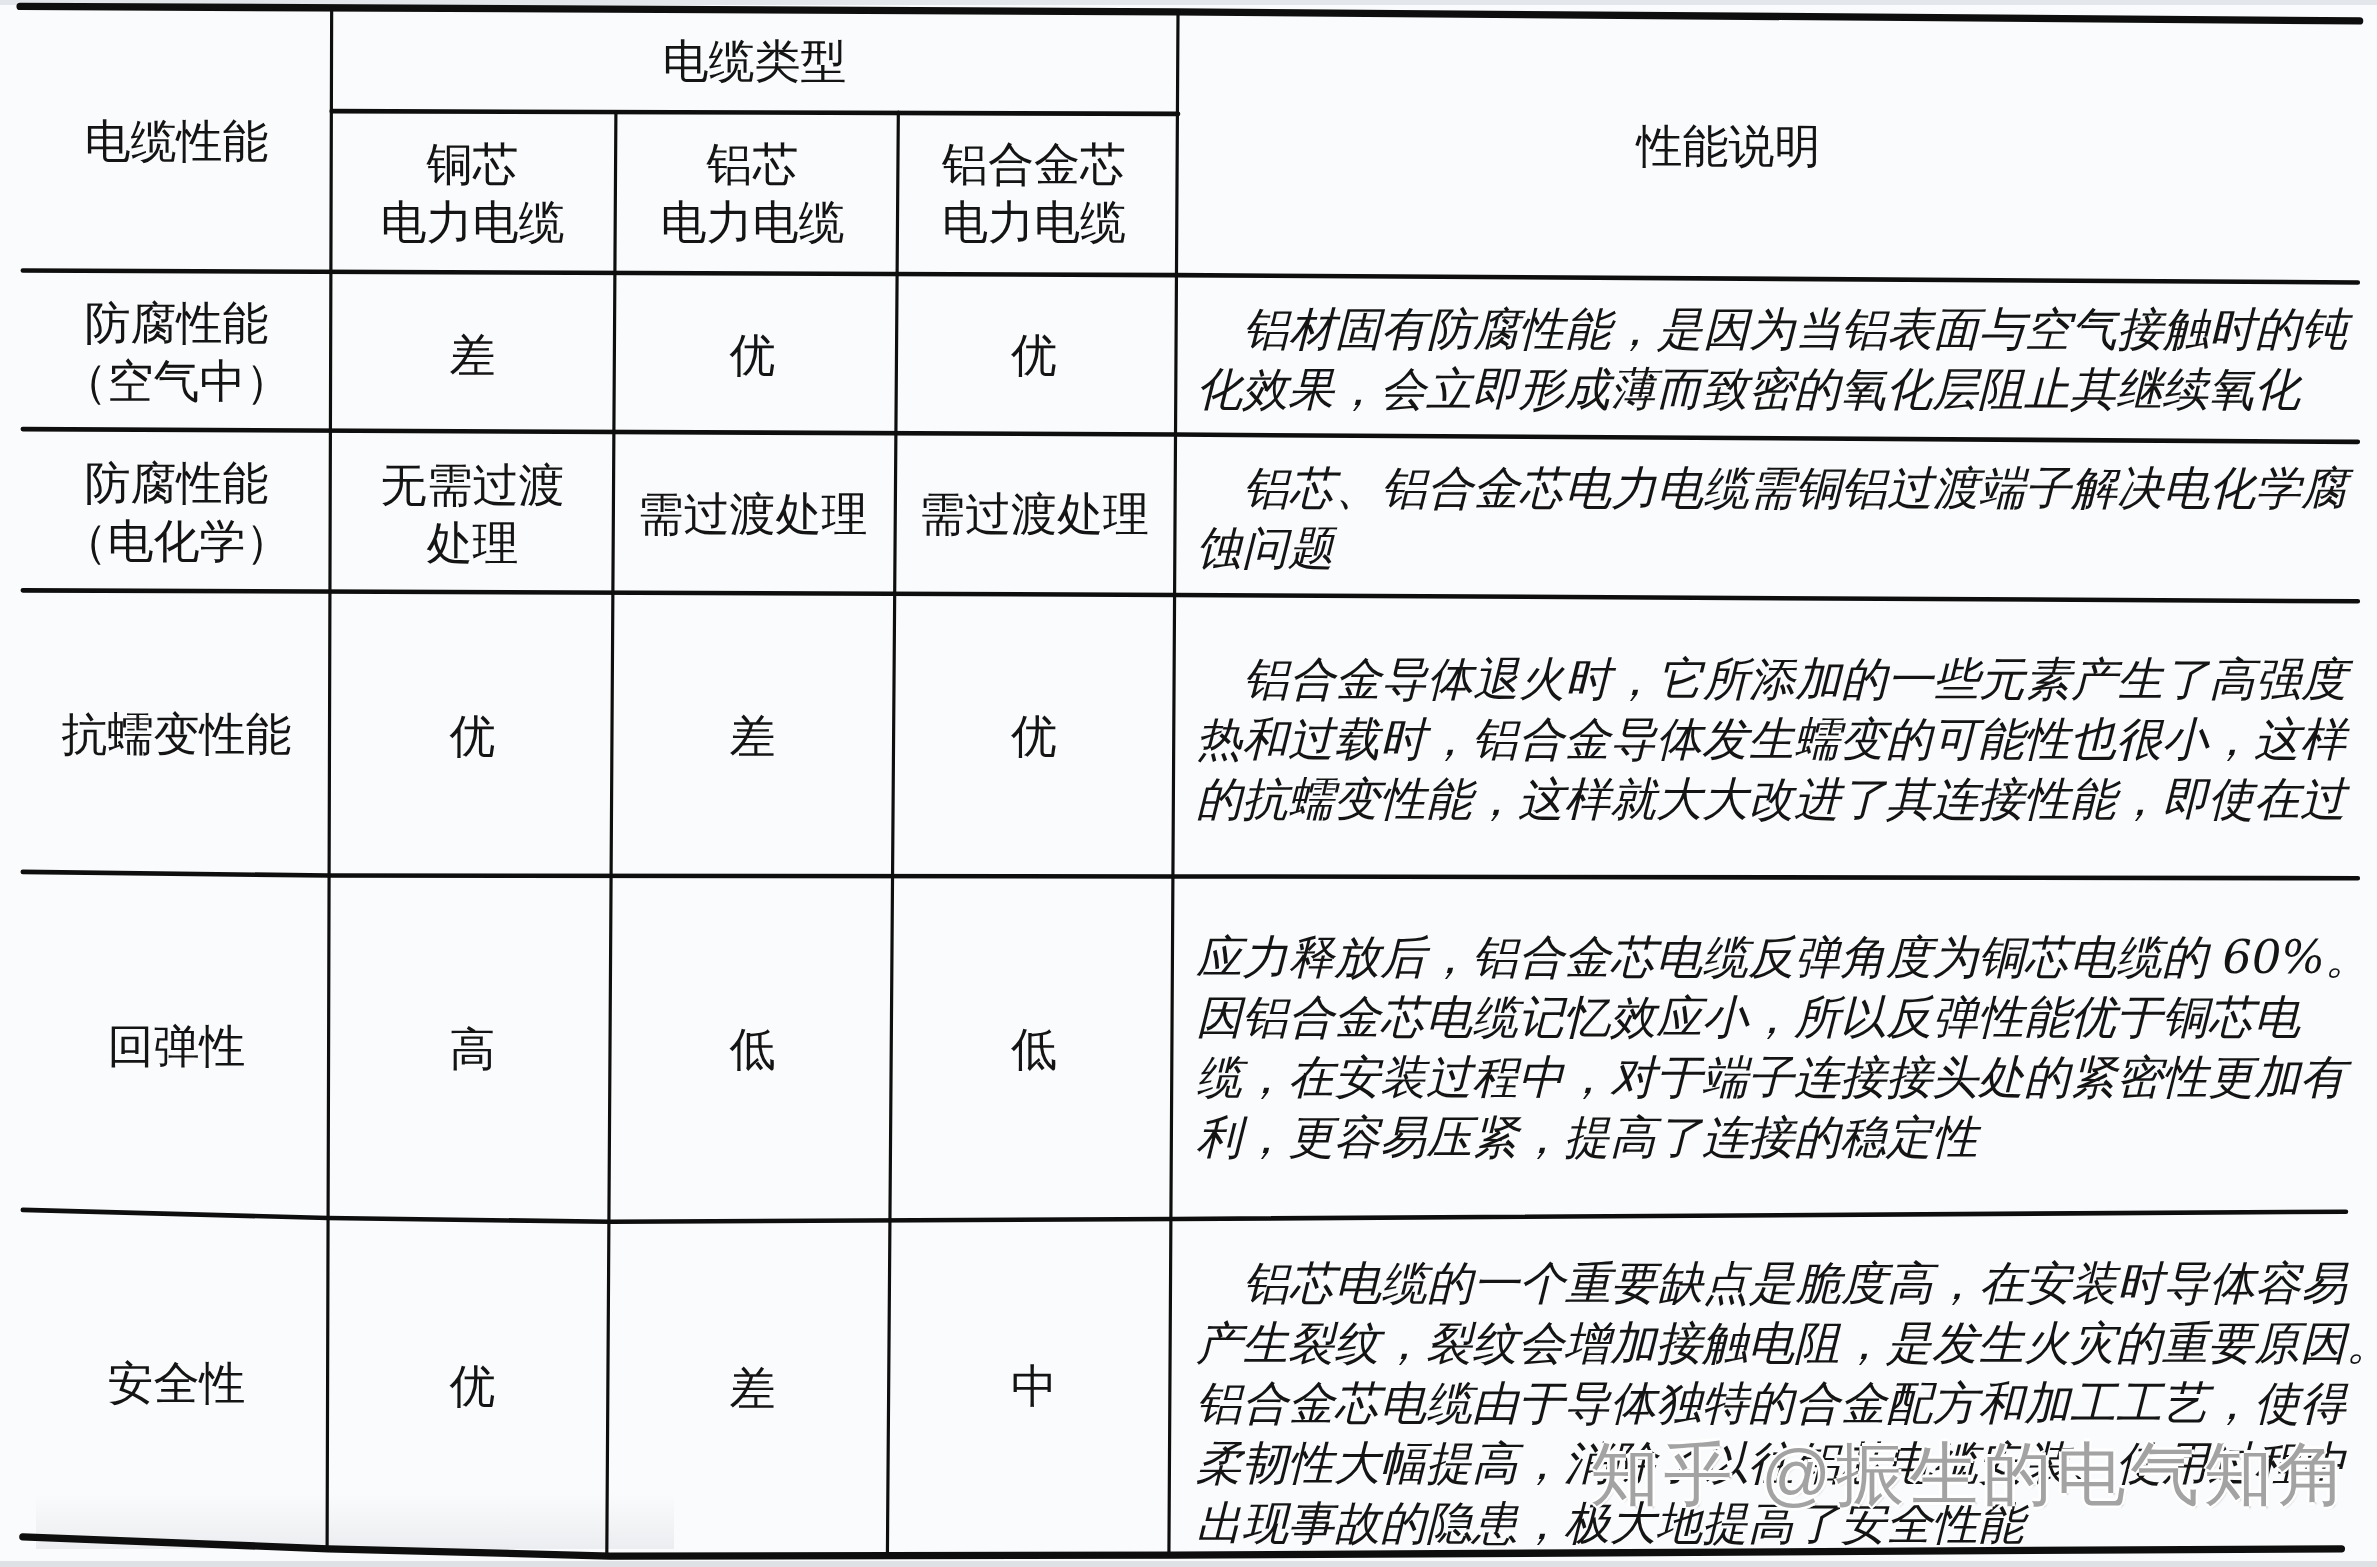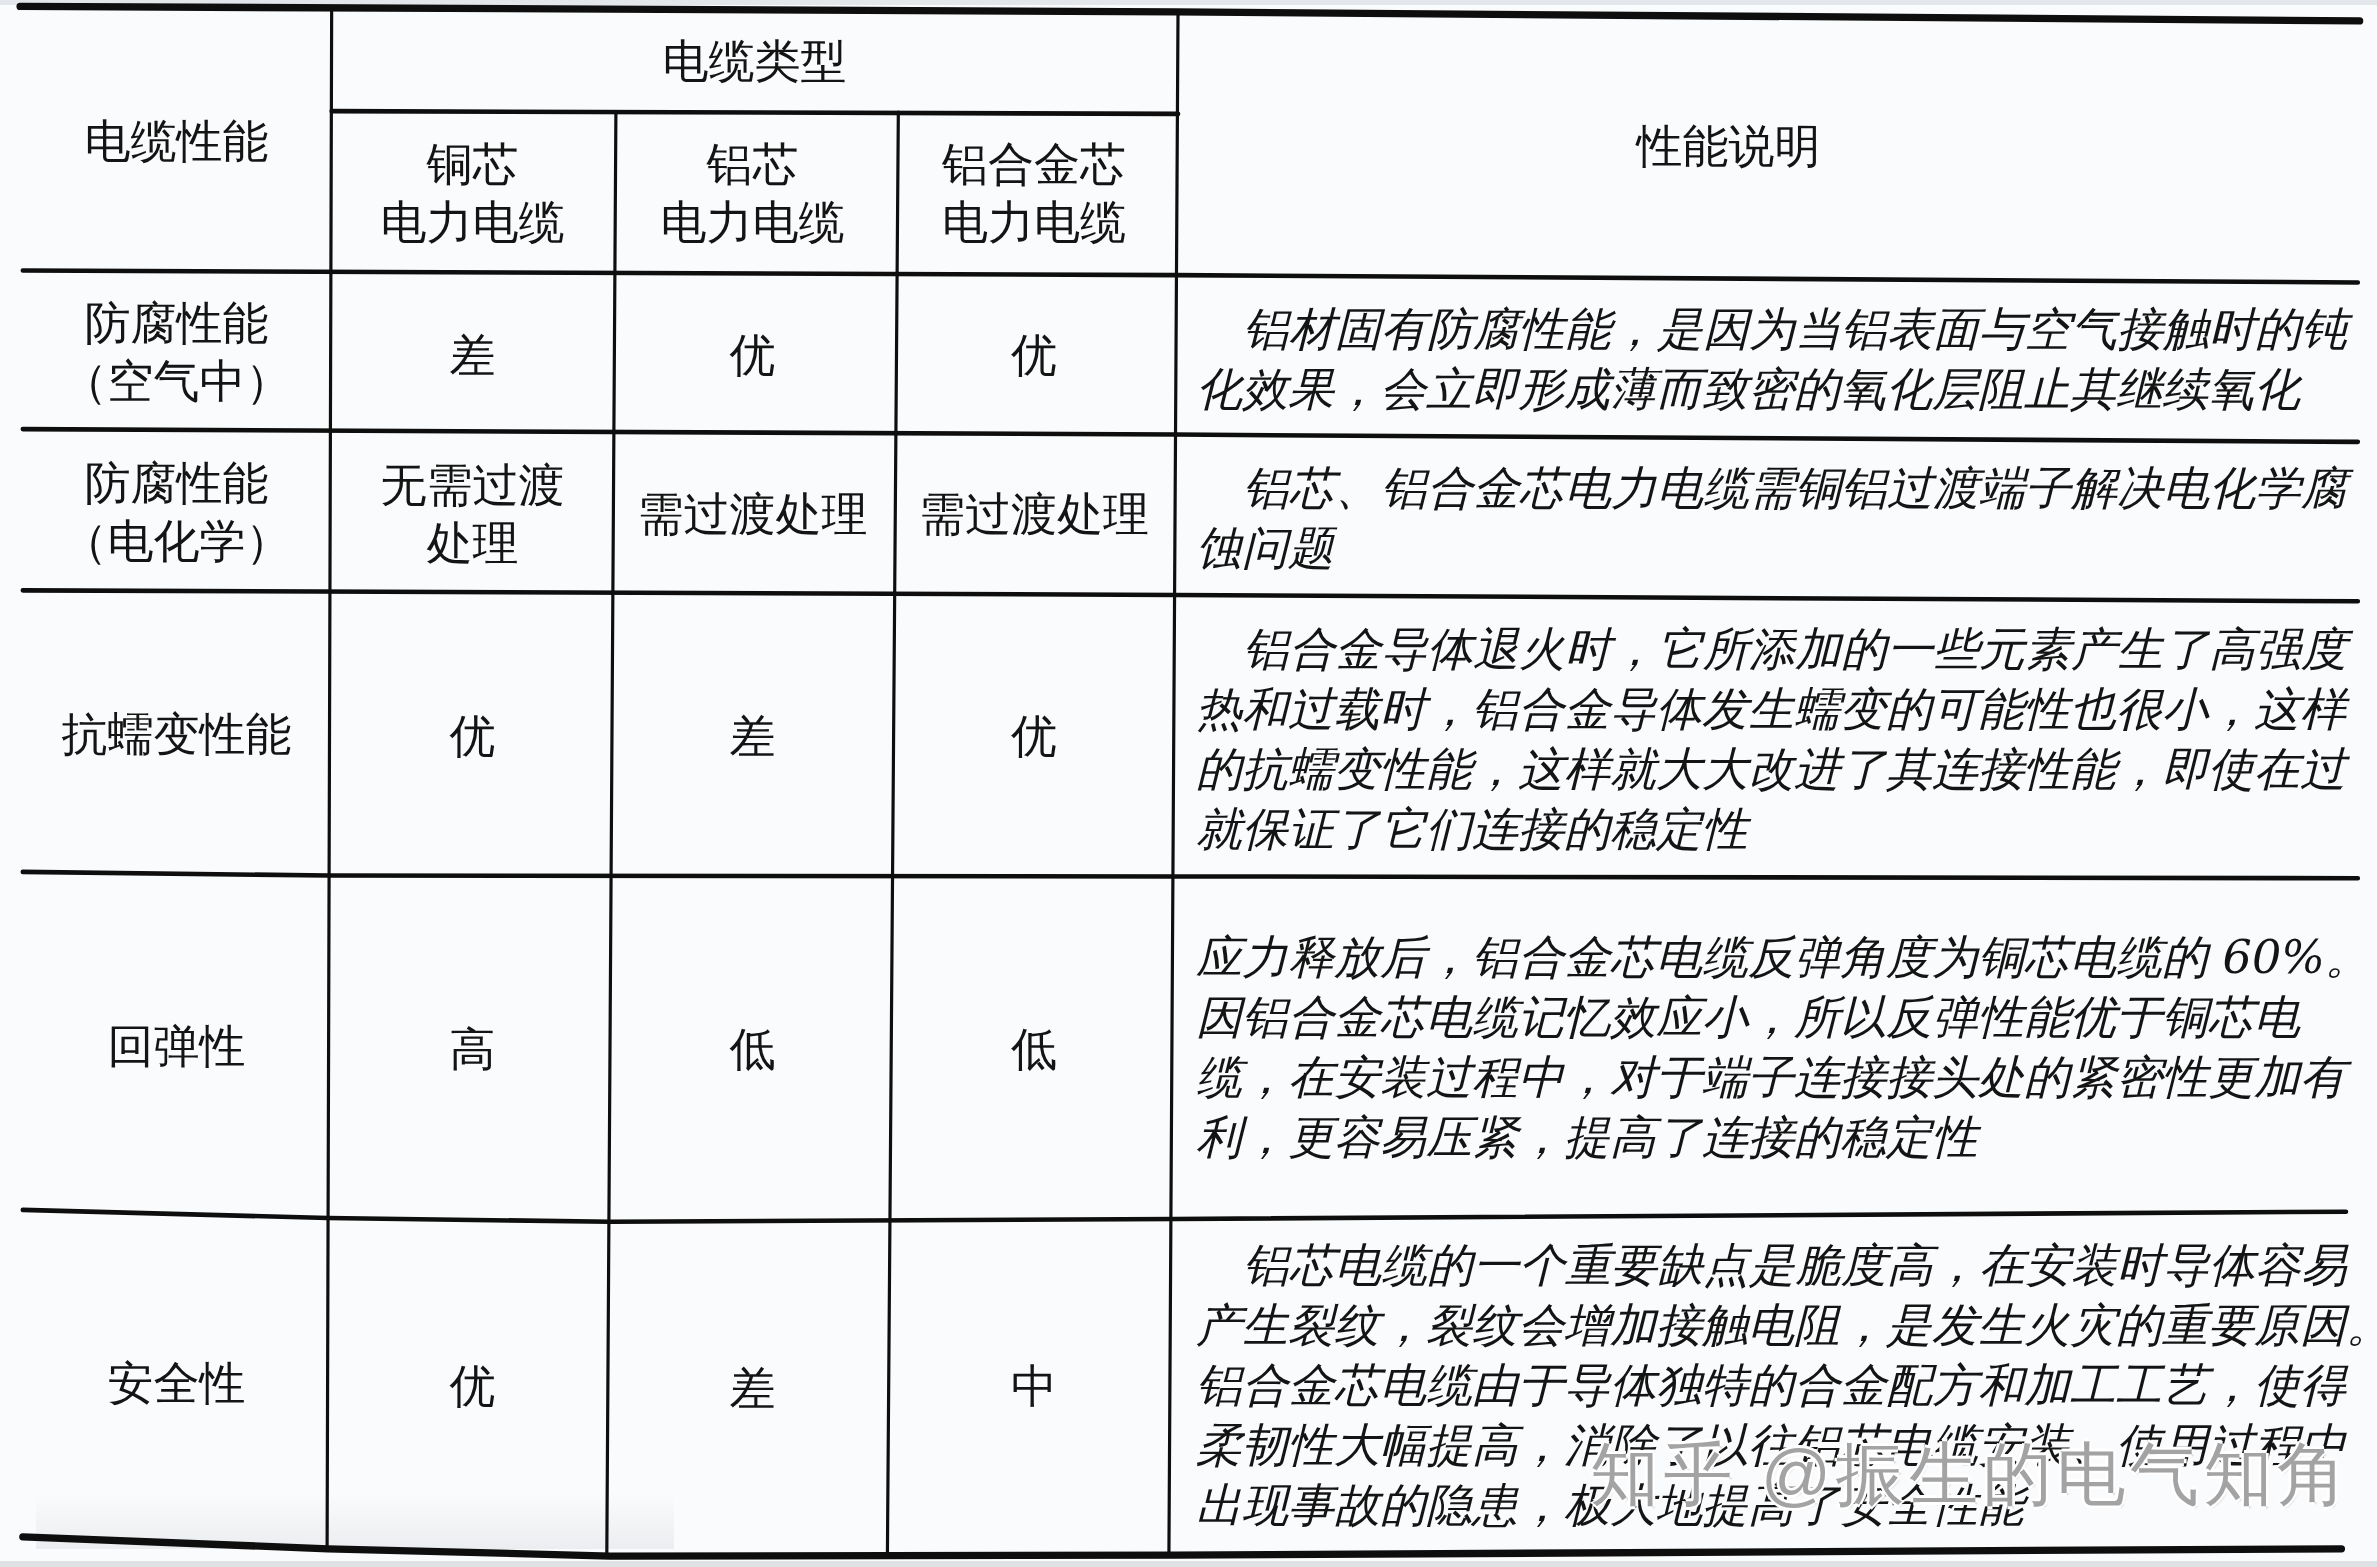--- a/index.html
+++ b/index.html
@@ -122,21 +122,20 @@
 <div class="cell" style="left:612px;top:595px;width:281px;height:281px;">
   <div class="ln">差</div>
 </div>
 <div class="cell" style="left:893px;top:595px;width:282px;height:281px;">
   <div class="ln">优</div>
 </div>
 <div class="cell desc" style="left:1176px;top:600px;width:1185px;height:277px;justify-content:center;">
   <div class="ln first">铝合金导体退火时，它所添加的一些元素产生了高强度</div>
   <div class="ln">热和过载时，铝合金导体发生蠕变的可能性也很小，这样</div>
   <div class="ln">的抗蠕变性能，这样就大大改进了其连接性能，即使在过</div>
-  <div class="ln">就保证了它们连接的稳定性</div>
 </div>
 
 <div class="cell" style="left:23px;top:875px;width:307px;height:341px;">
   <div class="ln">回弹性</div>
 </div>
 <div class="cell" style="left:332px;top:877px;width:281px;height:343px;">
   <div class="ln">高</div>
 </div>
 <div class="cell" style="left:612px;top:877px;width:281px;height:343px;">
   <div class="ln">低</div>
@@ -156,21 +155,21 @@
 </div>
 <div class="cell" style="left:332px;top:1219px;width:281px;height:334px;">
   <div class="ln">优</div>
 </div>
 <div class="cell" style="left:612px;top:1221px;width:281px;height:334px;">
   <div class="ln">差</div>
 </div>
 <div class="cell" style="left:893px;top:1219px;width:282px;height:334px;">
   <div class="ln">中</div>
 </div>
-<div class="cell desc" style="left:1176px;top:1216px;width:1185px;height:337px;">
+<div class="cell desc" style="left:1176px;top:1216px;width:1185px;height:337px;justify-content:flex-end;">
   <div class="ln first">铝芯电缆的一个重要缺点是脆度高，在安装时导体容易</div>
   <div class="ln">产生裂纹，裂纹会增加接触电阻，是发生火灾的重要原因。</div>
   <div class="ln">铝合金芯电缆由于导体独特的合金配方和加工工艺，使得</div>
   <div class="ln">柔韧性大幅提高，消除了以往铝芯电缆安装、使用过程中</div>
   <div class="ln">出现事故的隐患，极大地提高了安全性能</div>
 </div>
 
 <div class="watermark">知乎 @振生的电气知角</div>
 <div class="strip-bottom"></div>
 

